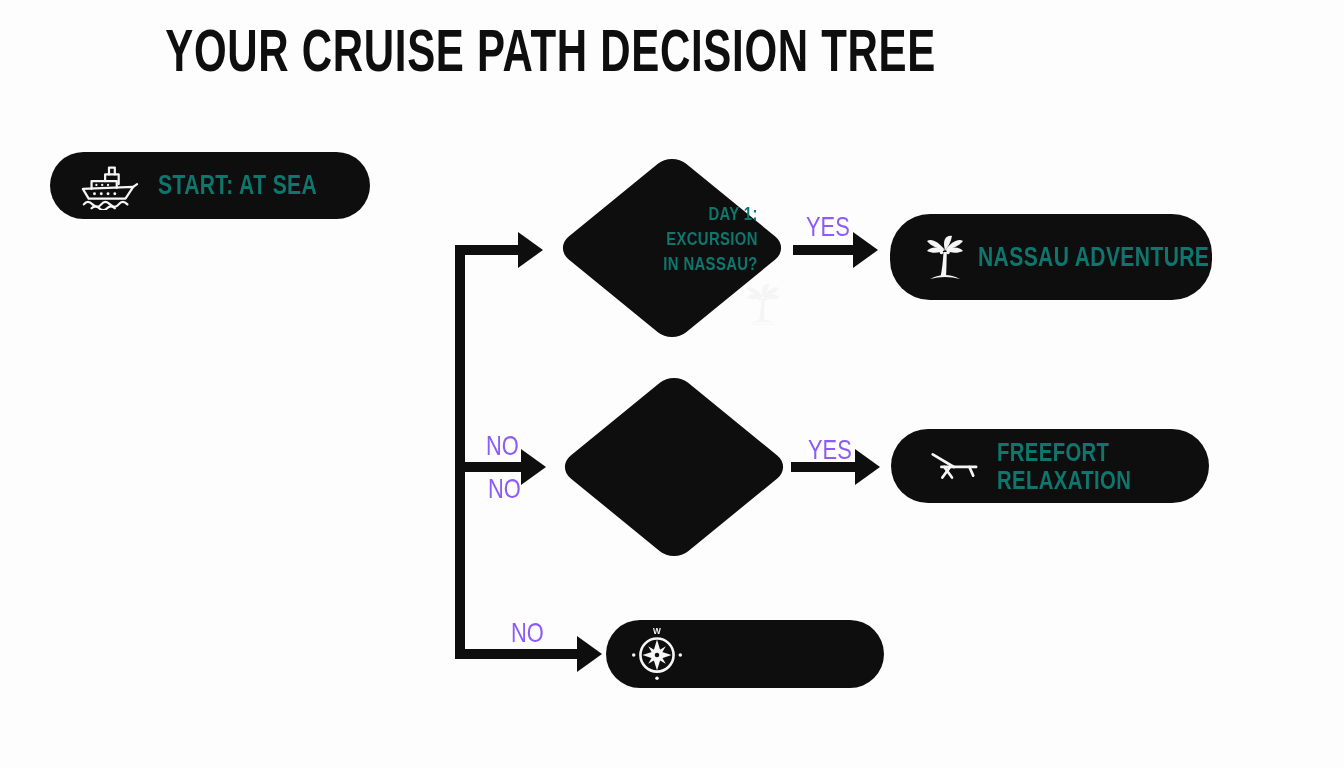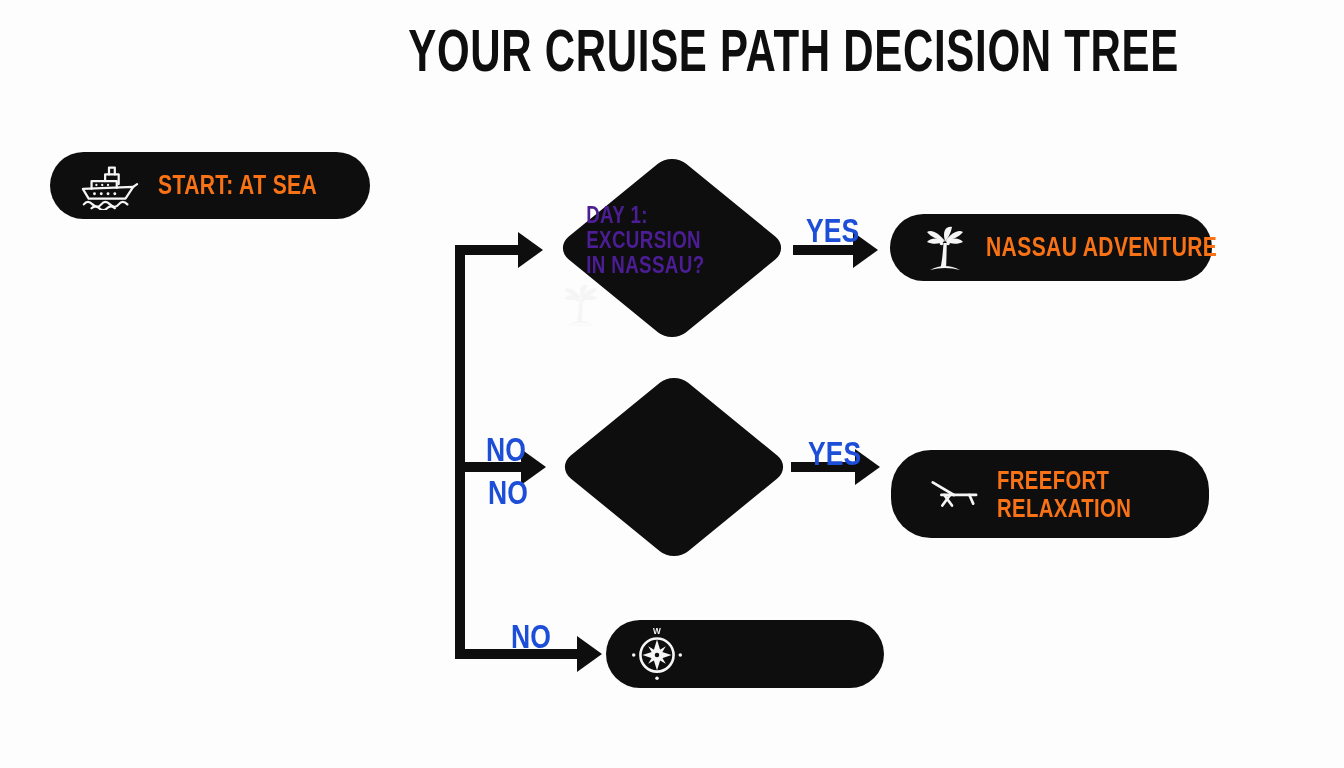--- a/index.html
+++ b/index.html
@@ -5,52 +5,52 @@
   html,body{margin:0;padding:0;background:#fdfdfd;}
   #canvas{
     position:relative;width:1344px;height:768px;overflow:hidden;
     background:#fdfdfd;color:#0e0e0e;
     font-family:"Liberation Sans", sans-serif;
   }
   .cond{display:inline-block;transform:scaleX(0.78);transform-origin:left center;white-space:nowrap;}
   .cond-c{display:inline-block;transform:scaleX(0.78);transform-origin:center;white-space:nowrap;}
 
   
-  .title-wrap{position:absolute;left:0;right:0;top:16px;text-align:right;}
+  .title-wrap{position:absolute;left:0;right:0;top:16px;text-align:left;}
   .title-text{
     display:inline-block;font-weight:bold;font-size:60px;letter-spacing:1px;
     transform:scaleX(0.70);transform-origin:center;color:#0e0e0e;white-space:nowrap;
   }
 
   
   .wires{position:absolute;left:0;top:0;z-index:1;}
 
   
   .pill{
     position:absolute;z-index:2;background:#0e0e0e;border-radius:40px;
-    display:flex;align-items:center;box-sizing:border-box;color:#f97316;
+    display:flex;align-items:center;box-sizing:border-box;color:#0f766e;
   }
   .pill .label{font-weight:bold;font-size:27px;letter-spacing:.5px;}
   .pill .label2{font-weight:bold;font-size:26px;line-height:28px;letter-spacing:.5px;}
   .pill .icon{flex:0 0 auto;display:flex;align-items:center;justify-content:center;}
 
   
   .diamond-shape{
     position:absolute;z-index:2;width:166px;height:166px;background:#0e0e0e;
     border-radius:20px;transform:scaleY(0.815) rotate(45deg);
   }
   .diamond-label{
     position:absolute;z-index:3;transform:translate(-50%,-50%);
-    text-align:left;color:#4c1d95;font-weight:bold;font-size:24px;line-height:25px;
+    text-align:right;color:#0f766e;font-weight:bold;font-size:19px;line-height:25px;
     letter-spacing:.5px;width:220px;
   }
   .diamond-label .dicon{margin-top:5px;}
 
   
-  .edge-label{position:absolute;z-index:2;font-weight:bold;font-size:34px;color:#1d4ed8;}
+  .edge-label{position:absolute;z-index:2;font-weight:normal;font-size:28px;color:#8b5cf6;}
 </style>
 </head>
 <body>
 
 <div id="canvas">
 
   <div class="title-wrap">
     <span class="title-text">YOUR CRUISE PATH DECISION TREE</span>
   </div>
 
@@ -116,21 +116,21 @@
           <path d="M6,46.5 L34,46.5 L32,47.5 L8,47.5 Z"></path>
         </g>
       </svg>
     </span>
   </div>
 
   <div class="edge-label" style="left:806px;top:211px;">
     <span class="cond">YES</span>
   </div>
 
-  <div class="pill" style="left:890px;top:214px;width:322px;height:67px;padding-left:34px;gap:20px;">
+  <div class="pill" style="left:890px;top:214px;width:322px;height:86px;padding-left:34px;gap:12px;">
     <span class="icon">
       <svg width="42" height="48" viewBox="0 0 40 48">
         <g fill="#f5f5f5" stroke="none">
           <path d="M18.5,19 C18,28 17,37 15.5,44 L21,44 C21.5,37 21.5,28 21.8,19 Z"></path>
           <path d="M20,17 C13,8 6,5 2,8 C6,13 13,16 20,17 Z"></path>
           <path d="M20,17 C12,13 5,14 2,18 C8,21 15,20 20,17 Z"></path>
           <path d="M20,17 C17,7 21,2 27,3 C26,9 23,14 20,17 Z"></path>
           <path d="M20,17 C27,8 34,5 38,8 C34,13 27,16 20,17 Z"></path>
           <path d="M20,17 C28,13 35,14 38,18 C32,21 25,20 20,17 Z"></path>
           <circle cx="16.5" cy="19.5" r="1.8"></circle>
@@ -148,21 +148,21 @@
   <div class="edge-label" style="left:488px;top:473px;">
     <span class="cond">NO</span>
   </div>
 
   <div class="diamond-shape" style="left:591px;top:384px;"></div>
 
   <div class="edge-label" style="left:808px;top:434px;">
     <span class="cond">YES</span>
   </div>
 
-  <div class="pill" style="left:891px;top:429px;width:318px;height:88px;padding-left:34px;gap:18px;margin-top:21px;">
+  <div class="pill" style="left:891px;top:429px;width:318px;height:74px;padding-left:34px;gap:18px;">
     <span class="icon">
       <svg width="54" height="38" viewBox="0 0 56 36">
         <g stroke="#f5f5f5" stroke-width="2.8" fill="none" stroke-linecap="round" stroke-linejoin="round">
           <path d="M8,6 L30,19"></path>
           <path d="M17,19 L53,19"></path>
           <path d="M46,19 L50,28"></path>
           <path d="M26,19 L18,30"></path>
           <path d="M20,19 L28,30"></path>
         </g>
       </svg>

